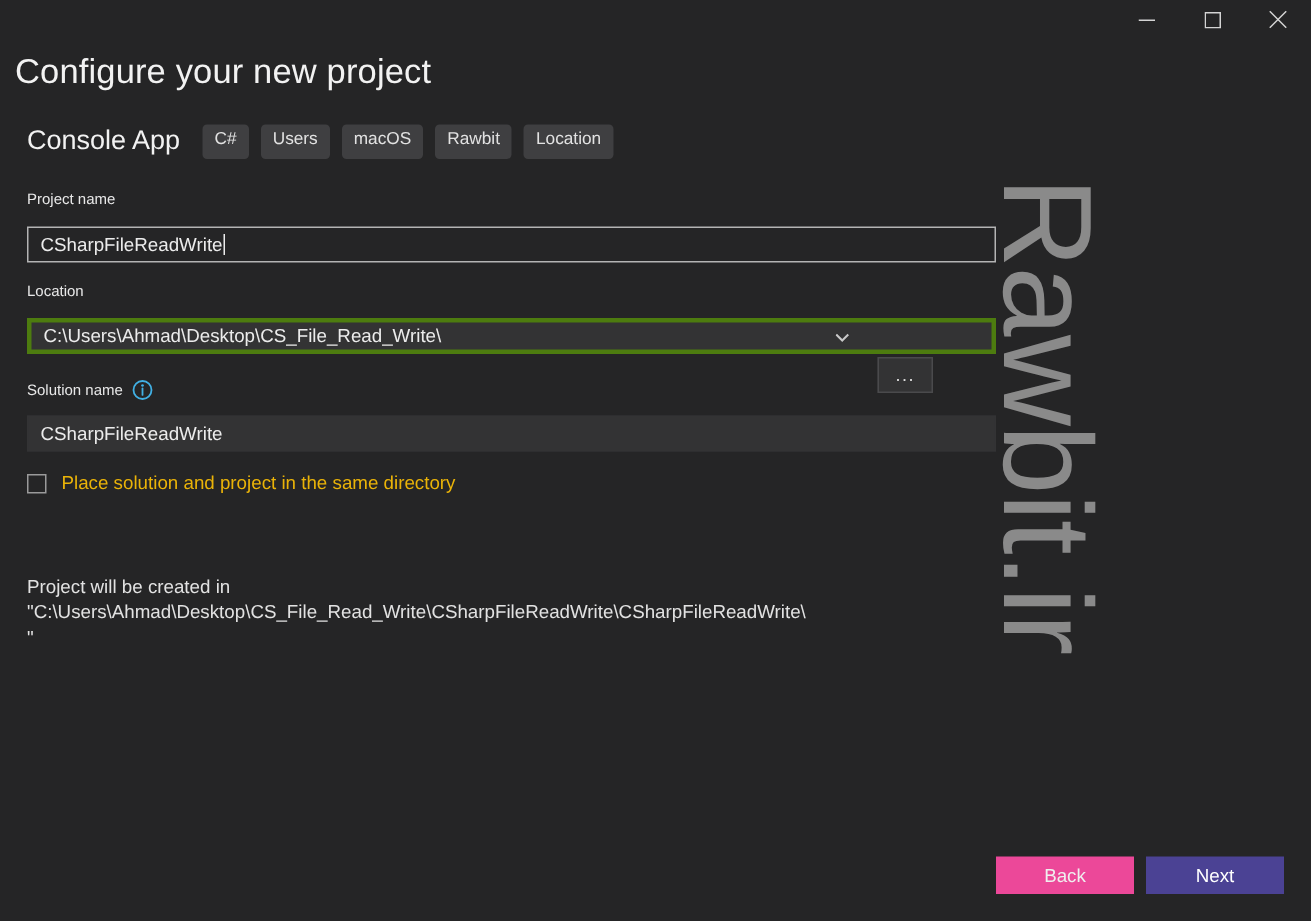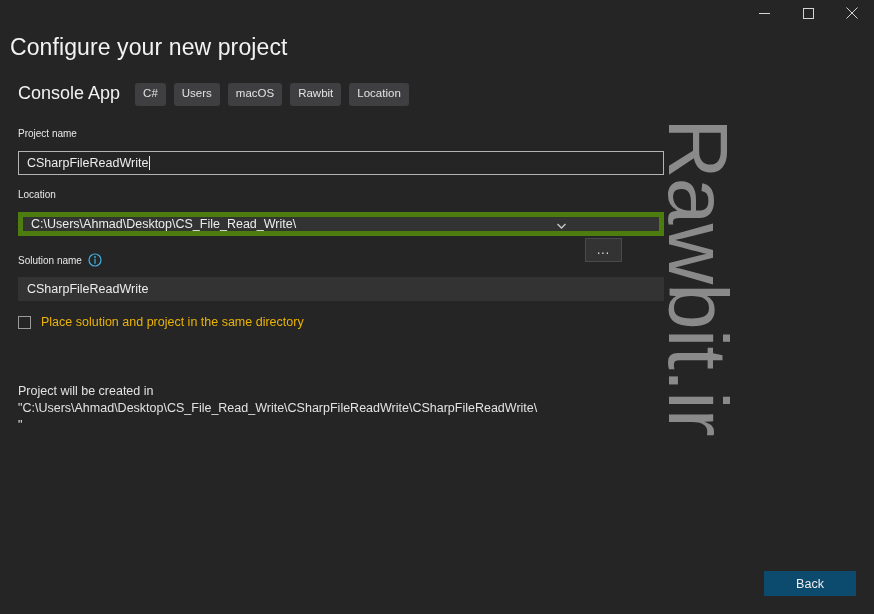--- a/index.html
+++ b/index.html
@@ -150,21 +150,21 @@
     display: inline-block;
     width: 1px;
     height: 14px;
     background: #ececec;
     margin-left: 0.5px;
   }
 
   .location-input {
     top: 186px;
     background: #333334;
-    border: 5px solid #4d7c0f;
+    border: 3px solid #4d7c0f;
     padding-right: 24px;
   }
   .location-chevron {
     position: absolute;
     top: 186px;
     left: 552px;
     width: 18px;
     height: 24px;
     display: flex;
     align-items: center;
@@ -242,21 +242,21 @@
     font-family: "Liberation Sans", sans-serif;
     font-size: 12.5px;
     display: flex;
     align-items: center;
     justify-content: center;
     box-sizing: border-box;
     cursor: default;
     border: 1px solid transparent;
   }
   .btn-back {
-    background: #0c4a6e;
+    background: #ec4899;
     color: #efefef;
   }
   .btn-next {
     background: #4b4294;
     color: #ffffff;
   }
 </style>
 </head>
 <body>
 
@@ -338,13 +338,14 @@
     <span class="checkbox"></span>
     <span class="checkbox-label">Place solution and project in the same directory</span>
   </div>
 
   <div class="created-note">Project will be created in "C:\Users\Ahmad\Desktop\CS_File_Read_Write\CSharpFileReadWrite\CSharpFileReadWrite\"</div>
 
 </div>
 
 <div class="footer">
   <div class="btn btn-back">Back</div>
+  <div class="btn btn-next">Next</div>
 </div>
 
 </body></html>

